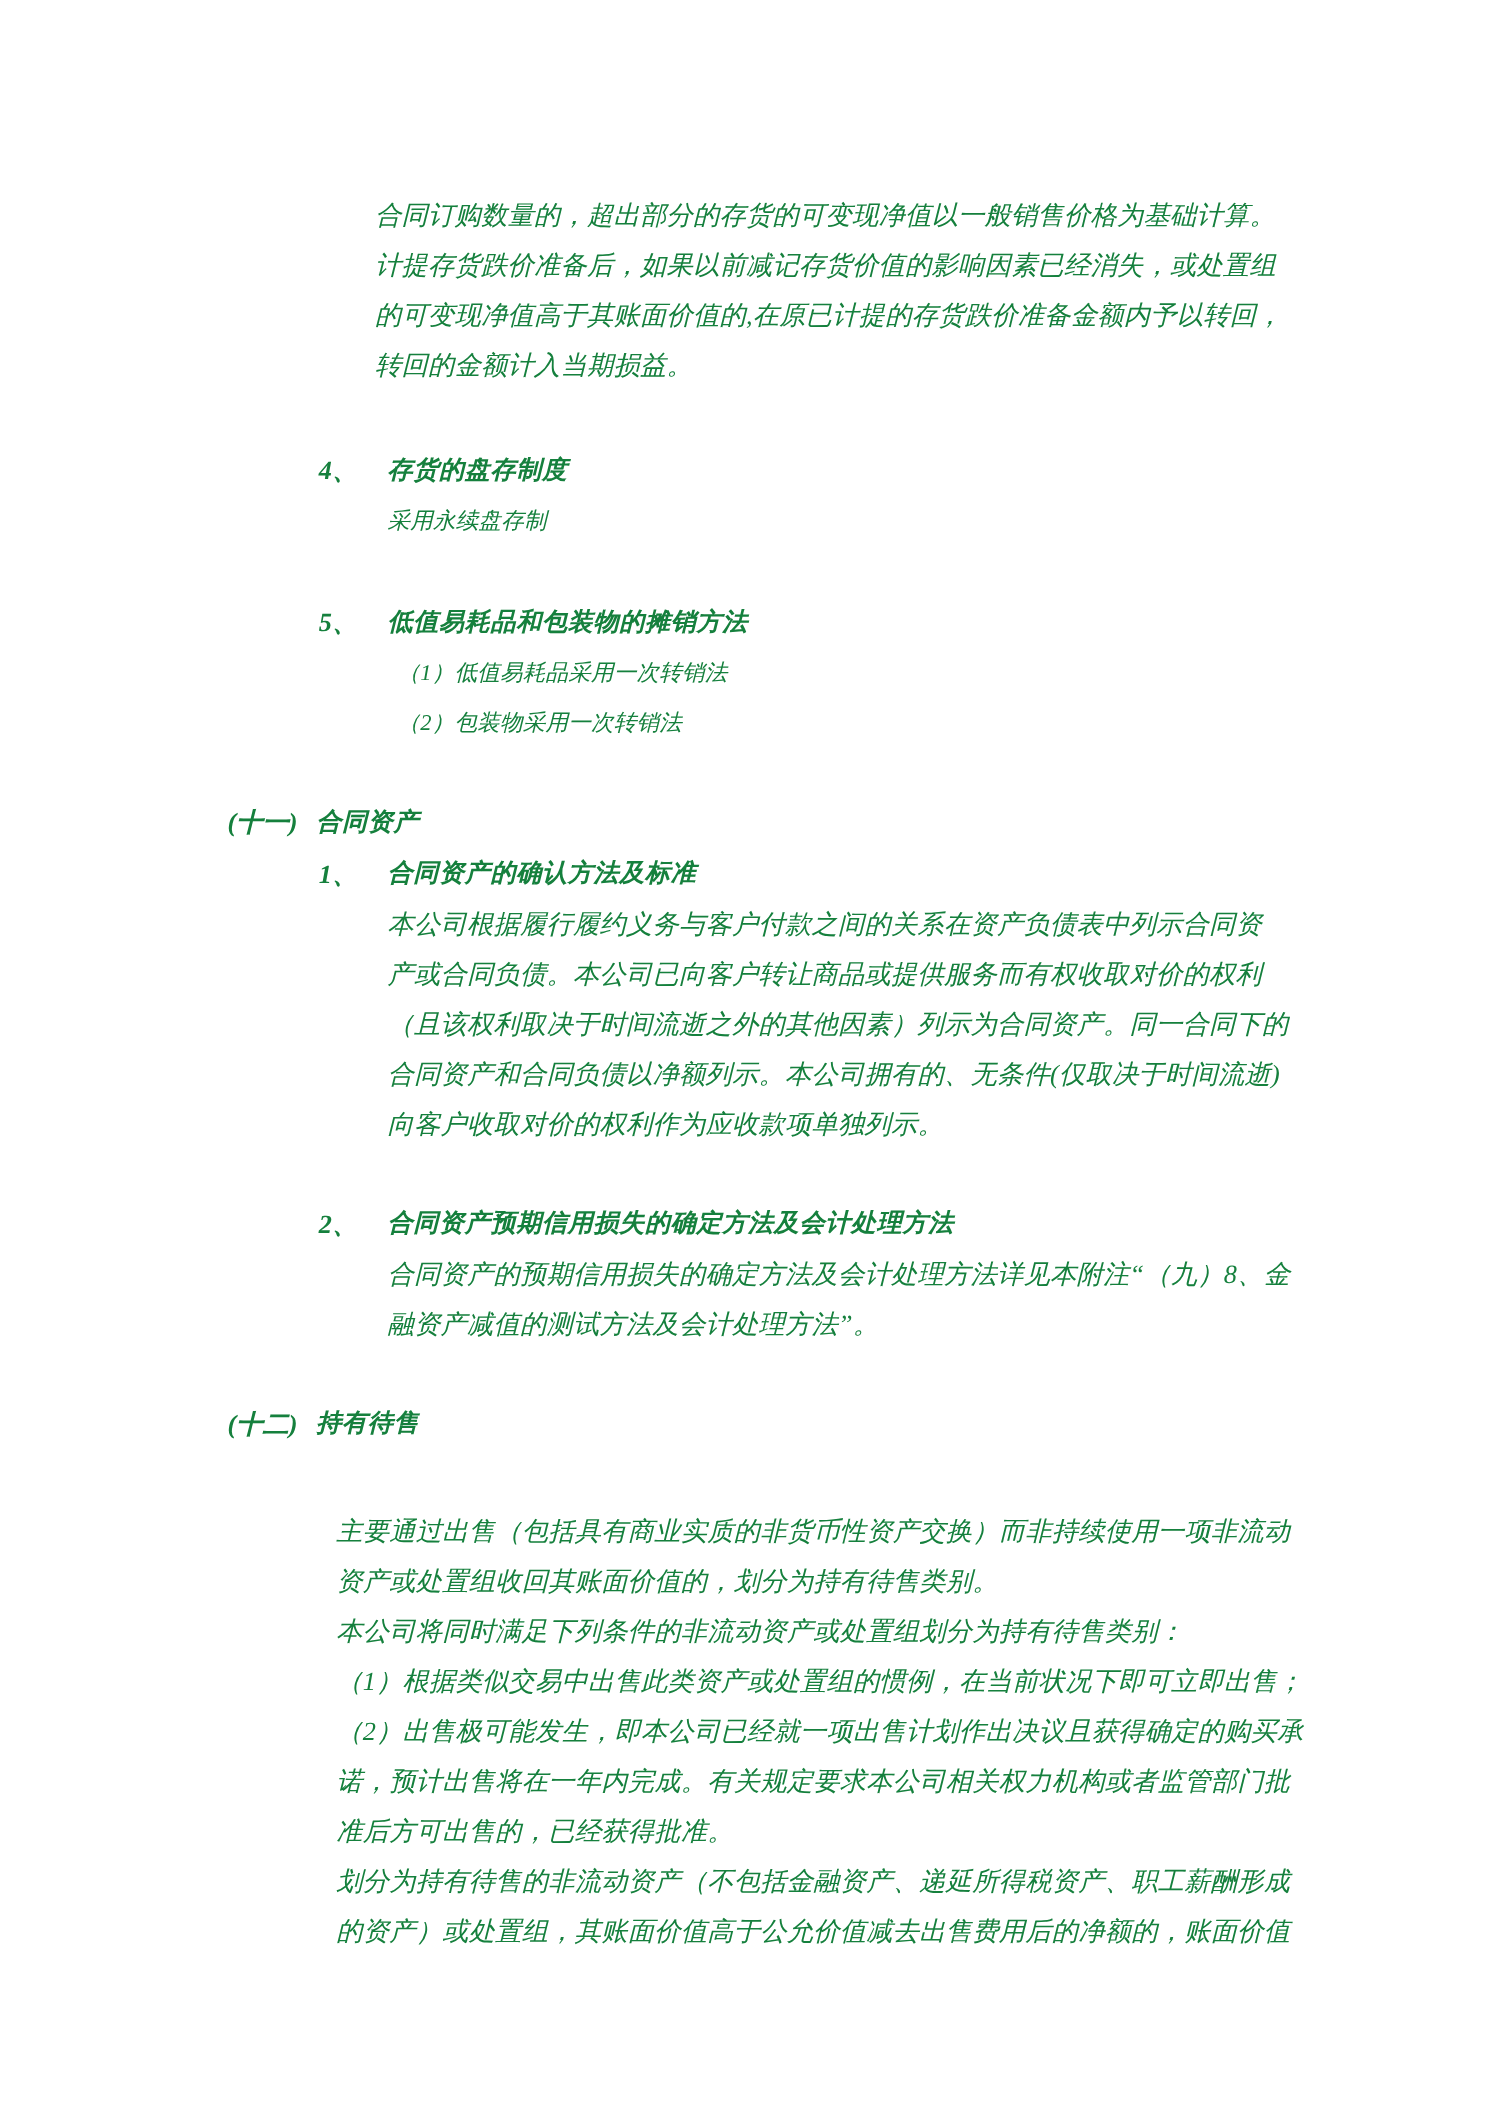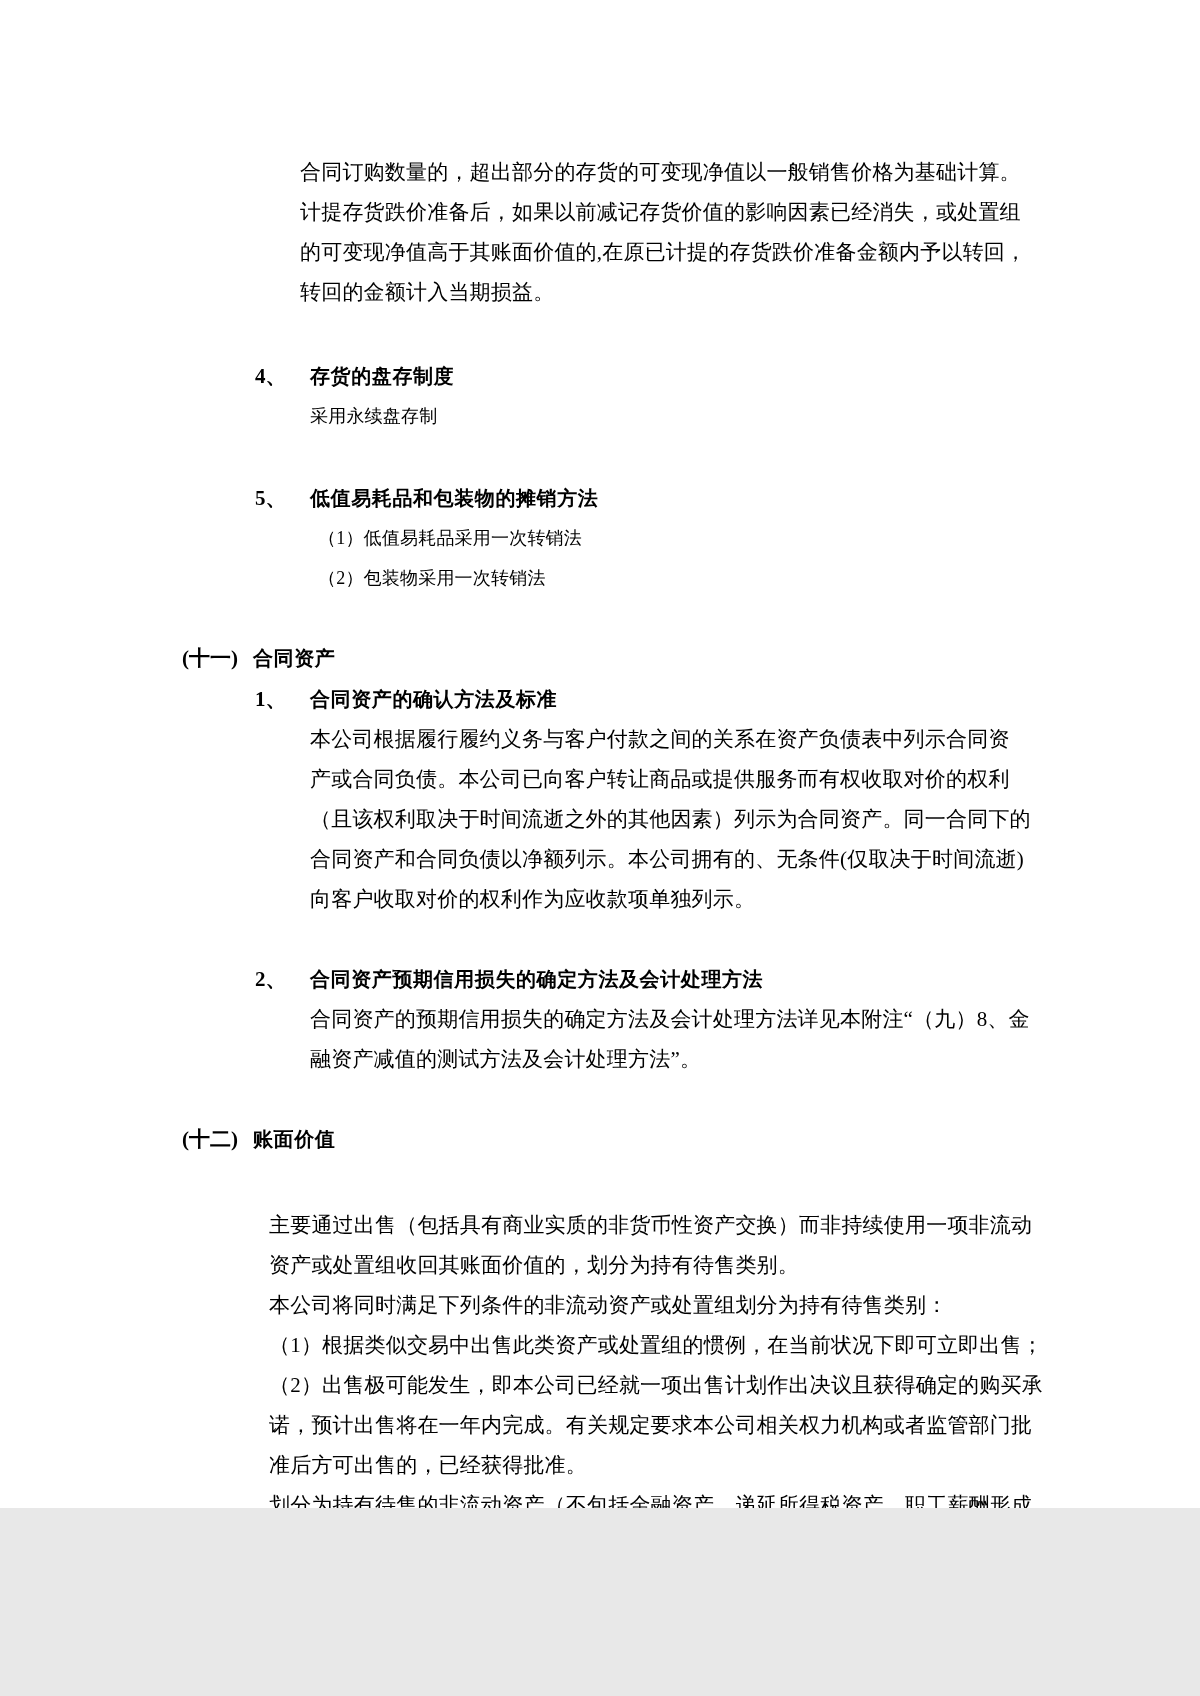--- a/index.html
+++ b/index.html
@@ -3,26 +3,27 @@
 <meta charset="utf-8">
 <style>
   html, body {
     margin: 0;
     padding: 0;
     background: #e8e8e8;
   }
   .page {
     position: relative;
     width: 1200px;
-    height: 1508px;
+    height: 1696px;
     margin: 0 auto;
     background: #ffffff;
-    color: #000000;
+    color: #15803d;
     font-family: "Liberation Serif", "DejaVu Serif", serif;
     overflow: hidden;
+    font-style: italic;
   }
   .abs { position: absolute; }
   .line {
     font-size: 21px;
     line-height: 40px;
     white-space: nowrap;
     letter-spacing: 0.2px;
   }
   .body-text {
     font-size: 18px;
@@ -79,25 +80,26 @@
     </div>
 
   <div class="abs num" style="left:255px; top:959px;">2、</div>
   <div class="abs head" style="left:310px; top:959px;">合同资产预期信用损失的确定方法及会计处理方法</div>
   <div class="abs" style="left:310px; top:999px;">
       <div class="line">合同资产的预期信用损失的确定方法及会计处理方法详见本附注“（九）8、金</div>
       <div class="line">融资产减值的测试方法及会计处理方法”。</div>
     </div>
 
   <div class="abs sec-label" style="left:182px; top:1119px;">(十二)</div>
-  <div class="abs head" style="left:253px; top:1119px;">账面价值</div>
+  <div class="abs head" style="left:253px; top:1119px;">持有待售</div>
   <div class="abs" style="left:269px; top:1161px;margin-top:44px;">
       <div class="line">主要通过出售（包括具有商业实质的非货币性资产交换）而非持续使用一项非流动</div>
       <div class="line">资产或处置组收回其账面价值的，划分为持有待售类别。</div>
       <div class="line">本公司将同时满足下列条件的非流动资产或处置组划分为持有待售类别：</div>
       <div class="line">（1）根据类似交易中出售此类资产或处置组的惯例，在当前状况下即可立即出售；</div>
       <div class="line">（2）出售极可能发生，即本公司已经就一项出售计划作出决议且获得确定的购买承</div>
       <div class="line">诺，预计出售将在一年内完成。有关规定要求本公司相关权力机构或者监管部门批</div>
       <div class="line">准后方可出售的，已经获得批准。</div>
       <div class="line">划分为持有待售的非流动资产（不包括金融资产、递延所得税资产、职工薪酬形成</div>
+      <div class="line">的资产）或处置组，其账面价值高于公允价值减去出售费用后的净额的，账面价值</div>
     </div>
 
 </div>
 
 </body></html>

